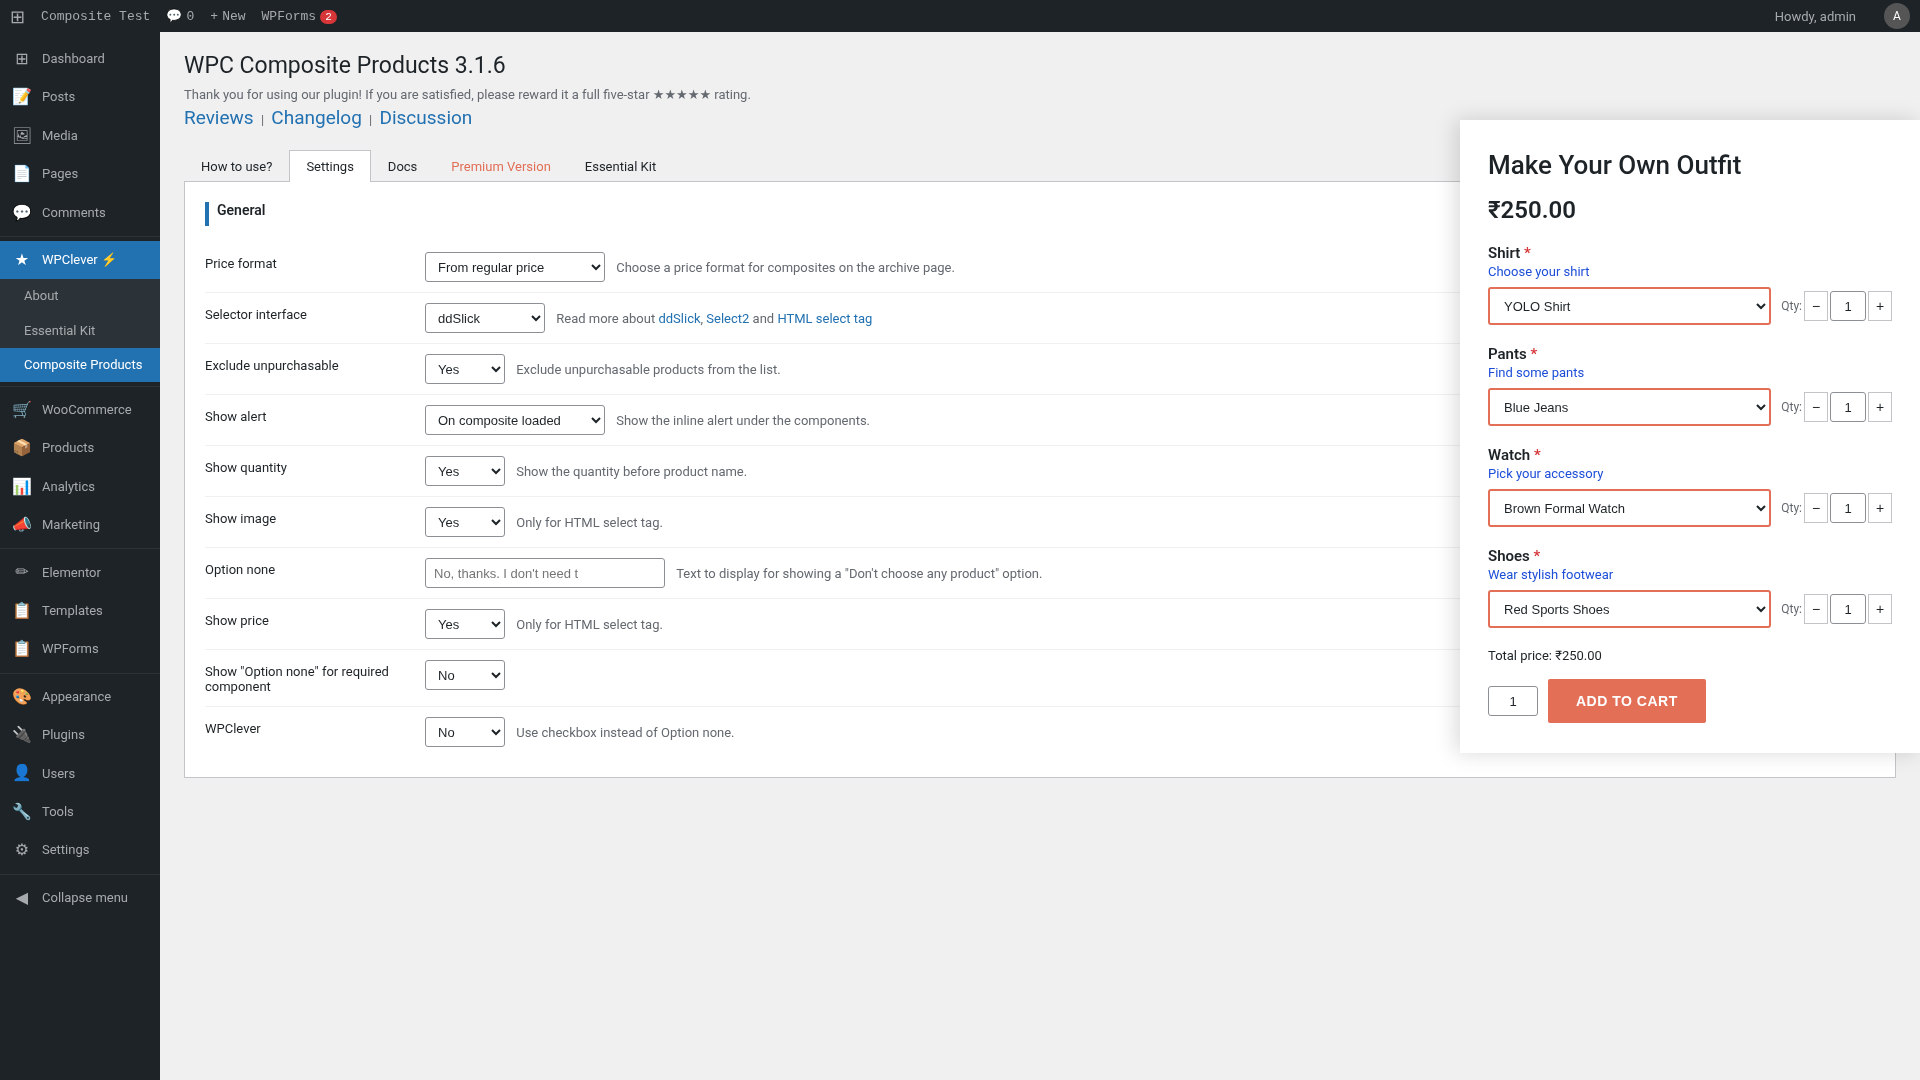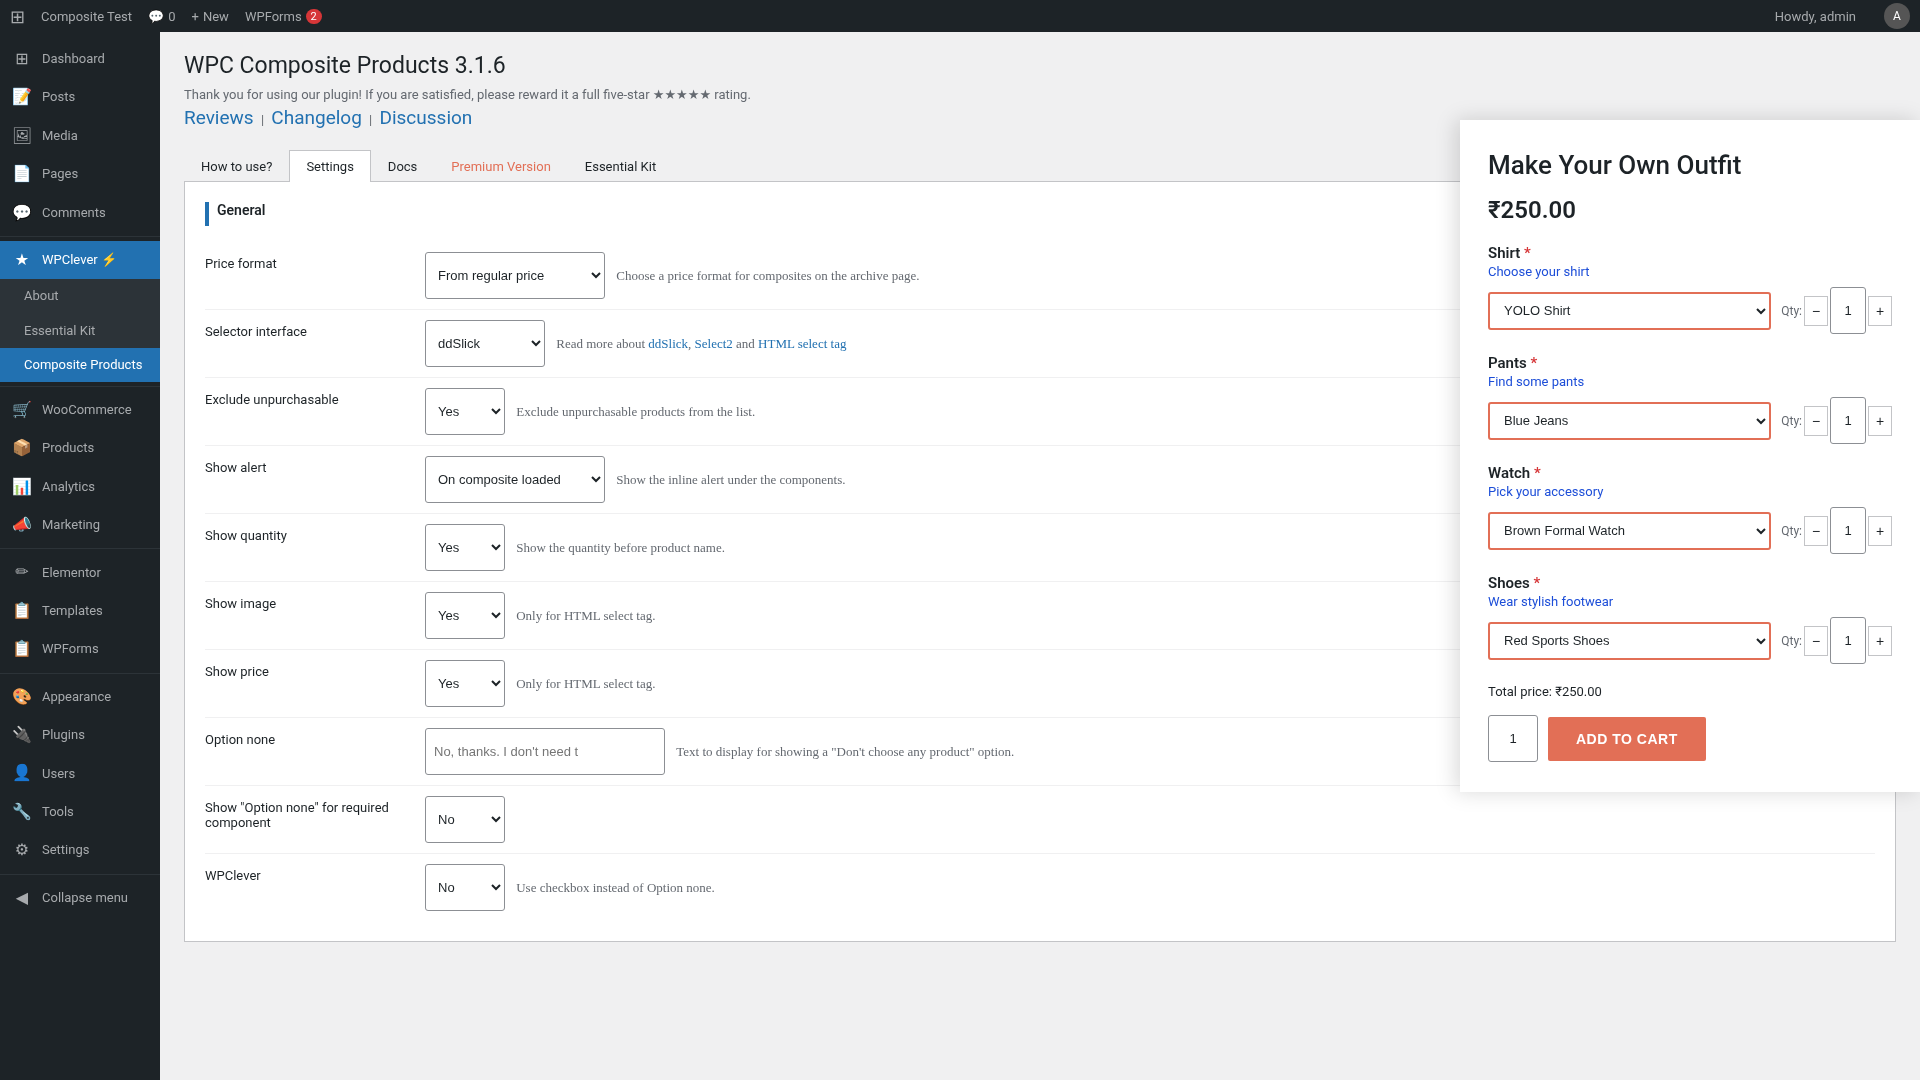--- a/index.html
+++ b/index.html
@@ -11,21 +11,21 @@
       height: 32px;
       display: flex;
       align-items: center;
       padding: 0 10px;
       gap: 16px;
       position: fixed;
       top: 0; left: 0; right: 0;
       z-index: 1000;
     }
     .adminbar-logo { color: #a7aaad; font-size: 18px; }
-    .adminbar-item { color: #a7aaad; font-size: 13px; display: flex; align-items: flex-start; gap: 4px; cursor: pointer; }
+    .adminbar-item { color: #a7aaad; font-size: 13px; display: flex; align-items: flex-end; gap: 4px; cursor: pointer; font-family: Liberation Mono, monospace; }
     .adminbar-badge {
       background: #d63638;
       color: #fff;
       border-radius: 10px;
       padding: 1px 5px;
       font-size: 11px;
     }
     .adminbar-right { margin-left: auto; display: flex; align-items: center; gap: 28px; color: #a7aaad; font-size: 13px; }
     .adminbar-avatar { width: 26px; height: 26px; border-radius: 50%; background: #555; display: flex; align-items: center; justify-content: center; color: #fff; font-size: 12px; }
 
@@ -125,30 +125,30 @@
       text-align: left;
       padding: 12px 0;
       width: 220px;
       font-weight: 400;
       vertical-align: top;
       padding-top: 14px;
       color: #1d2327;
       font-size: 13px;
     }
     .form-table td { padding: 10px 0; vertical-align: top; }
-    .form-table .desc { color: #646970; font-size: 13px; margin-left: 8px; display: inline; font-family: Liberation Serif, serif; }
+    .form-table .desc { color: #646970; font-size: 13px; margin-left: 8px; display: inline; }
 
     select, input[type="text"] {
       border: 1px solid #8c8f94;
       border-radius: 3px;
       padding: 4px 8px;
       font-size: 13px;
       color: #1d2327;
       background: #fff;
-      height: 47px;
+      height: 30px;
     }
     select { padding-right: 24px; }
 
     .select-price {
       width: 180px;
     }
     .select-interface {
       width: 120px;
     }
     .select-yesno {
@@ -489,35 +489,35 @@
           <td>
             <select class="select-yesno">
               <option>Yes</option>
               <option>No</option>
             </select>
             <span class="desc">Only for HTML select tag.</span>
           </td>
         </tr>
 
         <tr>
+          <th><label>Option none</label></th>
+          <td>
+            <input type="text" class="option-none-input" placeholder="No, thanks. I don't need t" style="">
+            <span class="desc">Text to display for showing a "Don't choose any product" option.</span>
+          </td>
+        </tr>
+
+        <tr>
           <th><label>Show price</label></th>
           <td>
             <select class="select-yesno">
               <option>Yes</option>
               <option>No</option>
             </select>
             <span class="desc">Only for HTML select tag.</span>
-          </td>
-        </tr>
-
-        <tr>
-          <th><label>Option none</label></th>
-          <td>
-            <input type="text" class="option-none-input" placeholder="No, thanks. I don't need t" style="">
-            <span class="desc">Text to display for showing a "Don't choose any product" option.</span>
           </td>
         </tr>
 
         <tr>
           <th><label>Show "Option none" for required component</label></th>
           <td>
             <select class="select-yesno">
               <option>No</option>
               <option>Yes</option>
             </select>

